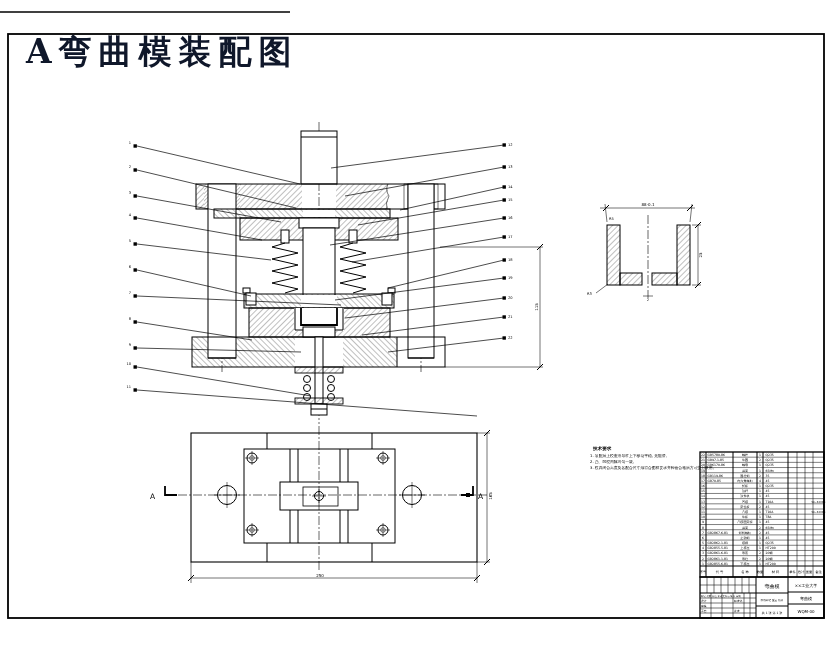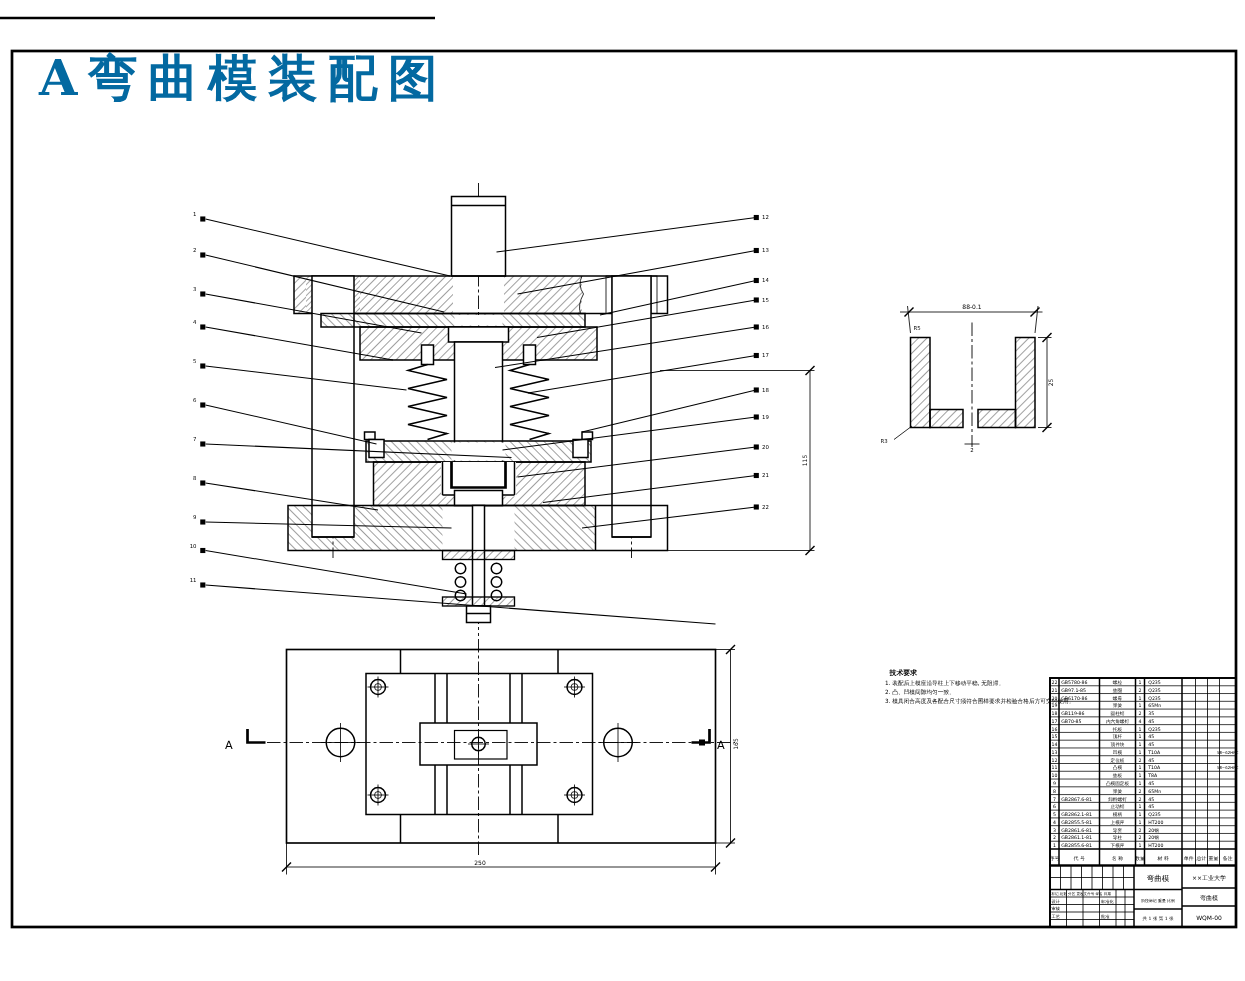--- a/index.html
+++ b/index.html
@@ -1,20 +1,20 @@
 <!DOCTYPE html>
 <html><head>
 <meta charset="utf-8">
 <style>
   html,body{margin:0;padding:0;background:#fff;}
   #sheet{position:relative;width:830px;height:654px;background:#ffffff;overflow:hidden;
          font-family:"DejaVu Sans",sans-serif;}
   #drawing-title{position:absolute;left:26px;top:34px;width:560px;
       font-family:"DejaVu Serif","Liberation Serif",serif;
-      font-size:33px;font-weight:bold;letter-spacing:7px;color:#0369a1;
+      font-size:33px;font-weight:bold;letter-spacing:7px;color:#0f172a;
       white-space:nowrap;line-height:1.1;}
   svg text{font-family:"DejaVu Sans",sans-serif;fill:#000;}
   .cl{stroke:#000;stroke-width:0.6;stroke-dasharray:9 2 2 2;fill:none;}
   .ln{stroke:#000;stroke-width:1;fill:none;}
   .thin{stroke:#000;stroke-width:0.55;fill:none;}
   .thick{stroke:#000;stroke-width:1.8;fill:none;}
   .wh{fill:#fff;stroke:#000;stroke-width:1;}
   .whn{fill:#fff;stroke:none;}
 </style>
 </head>

